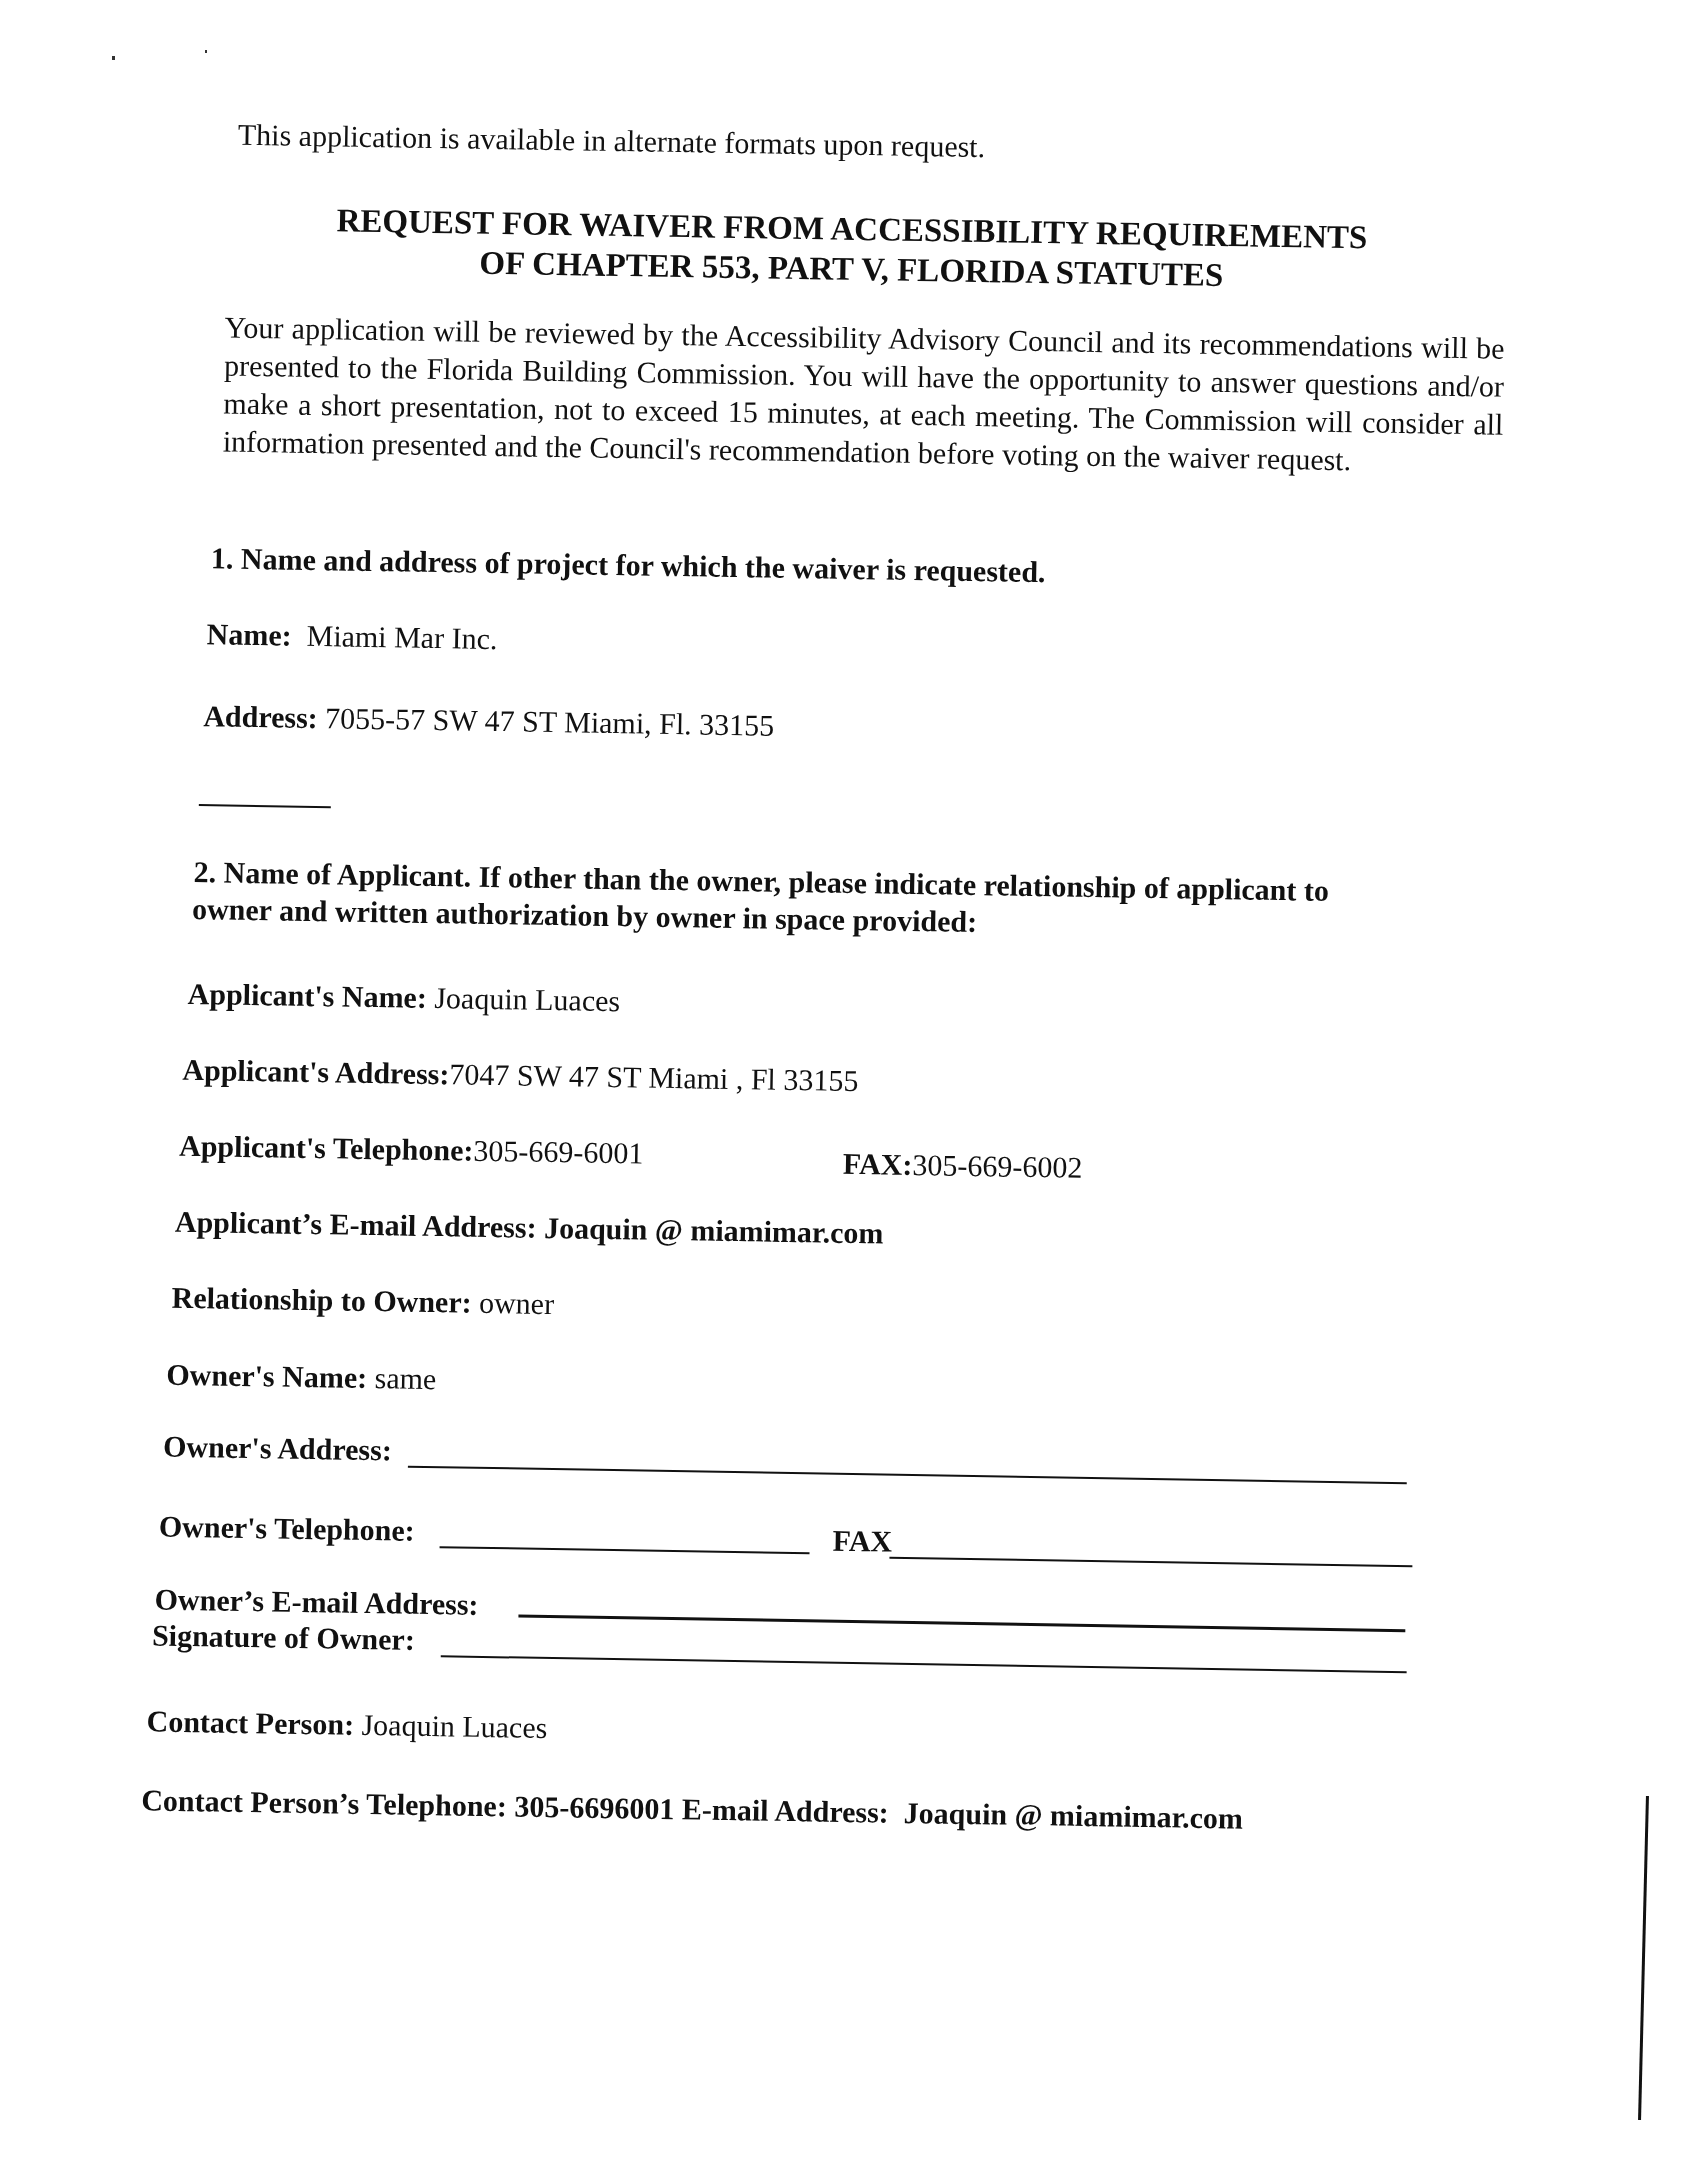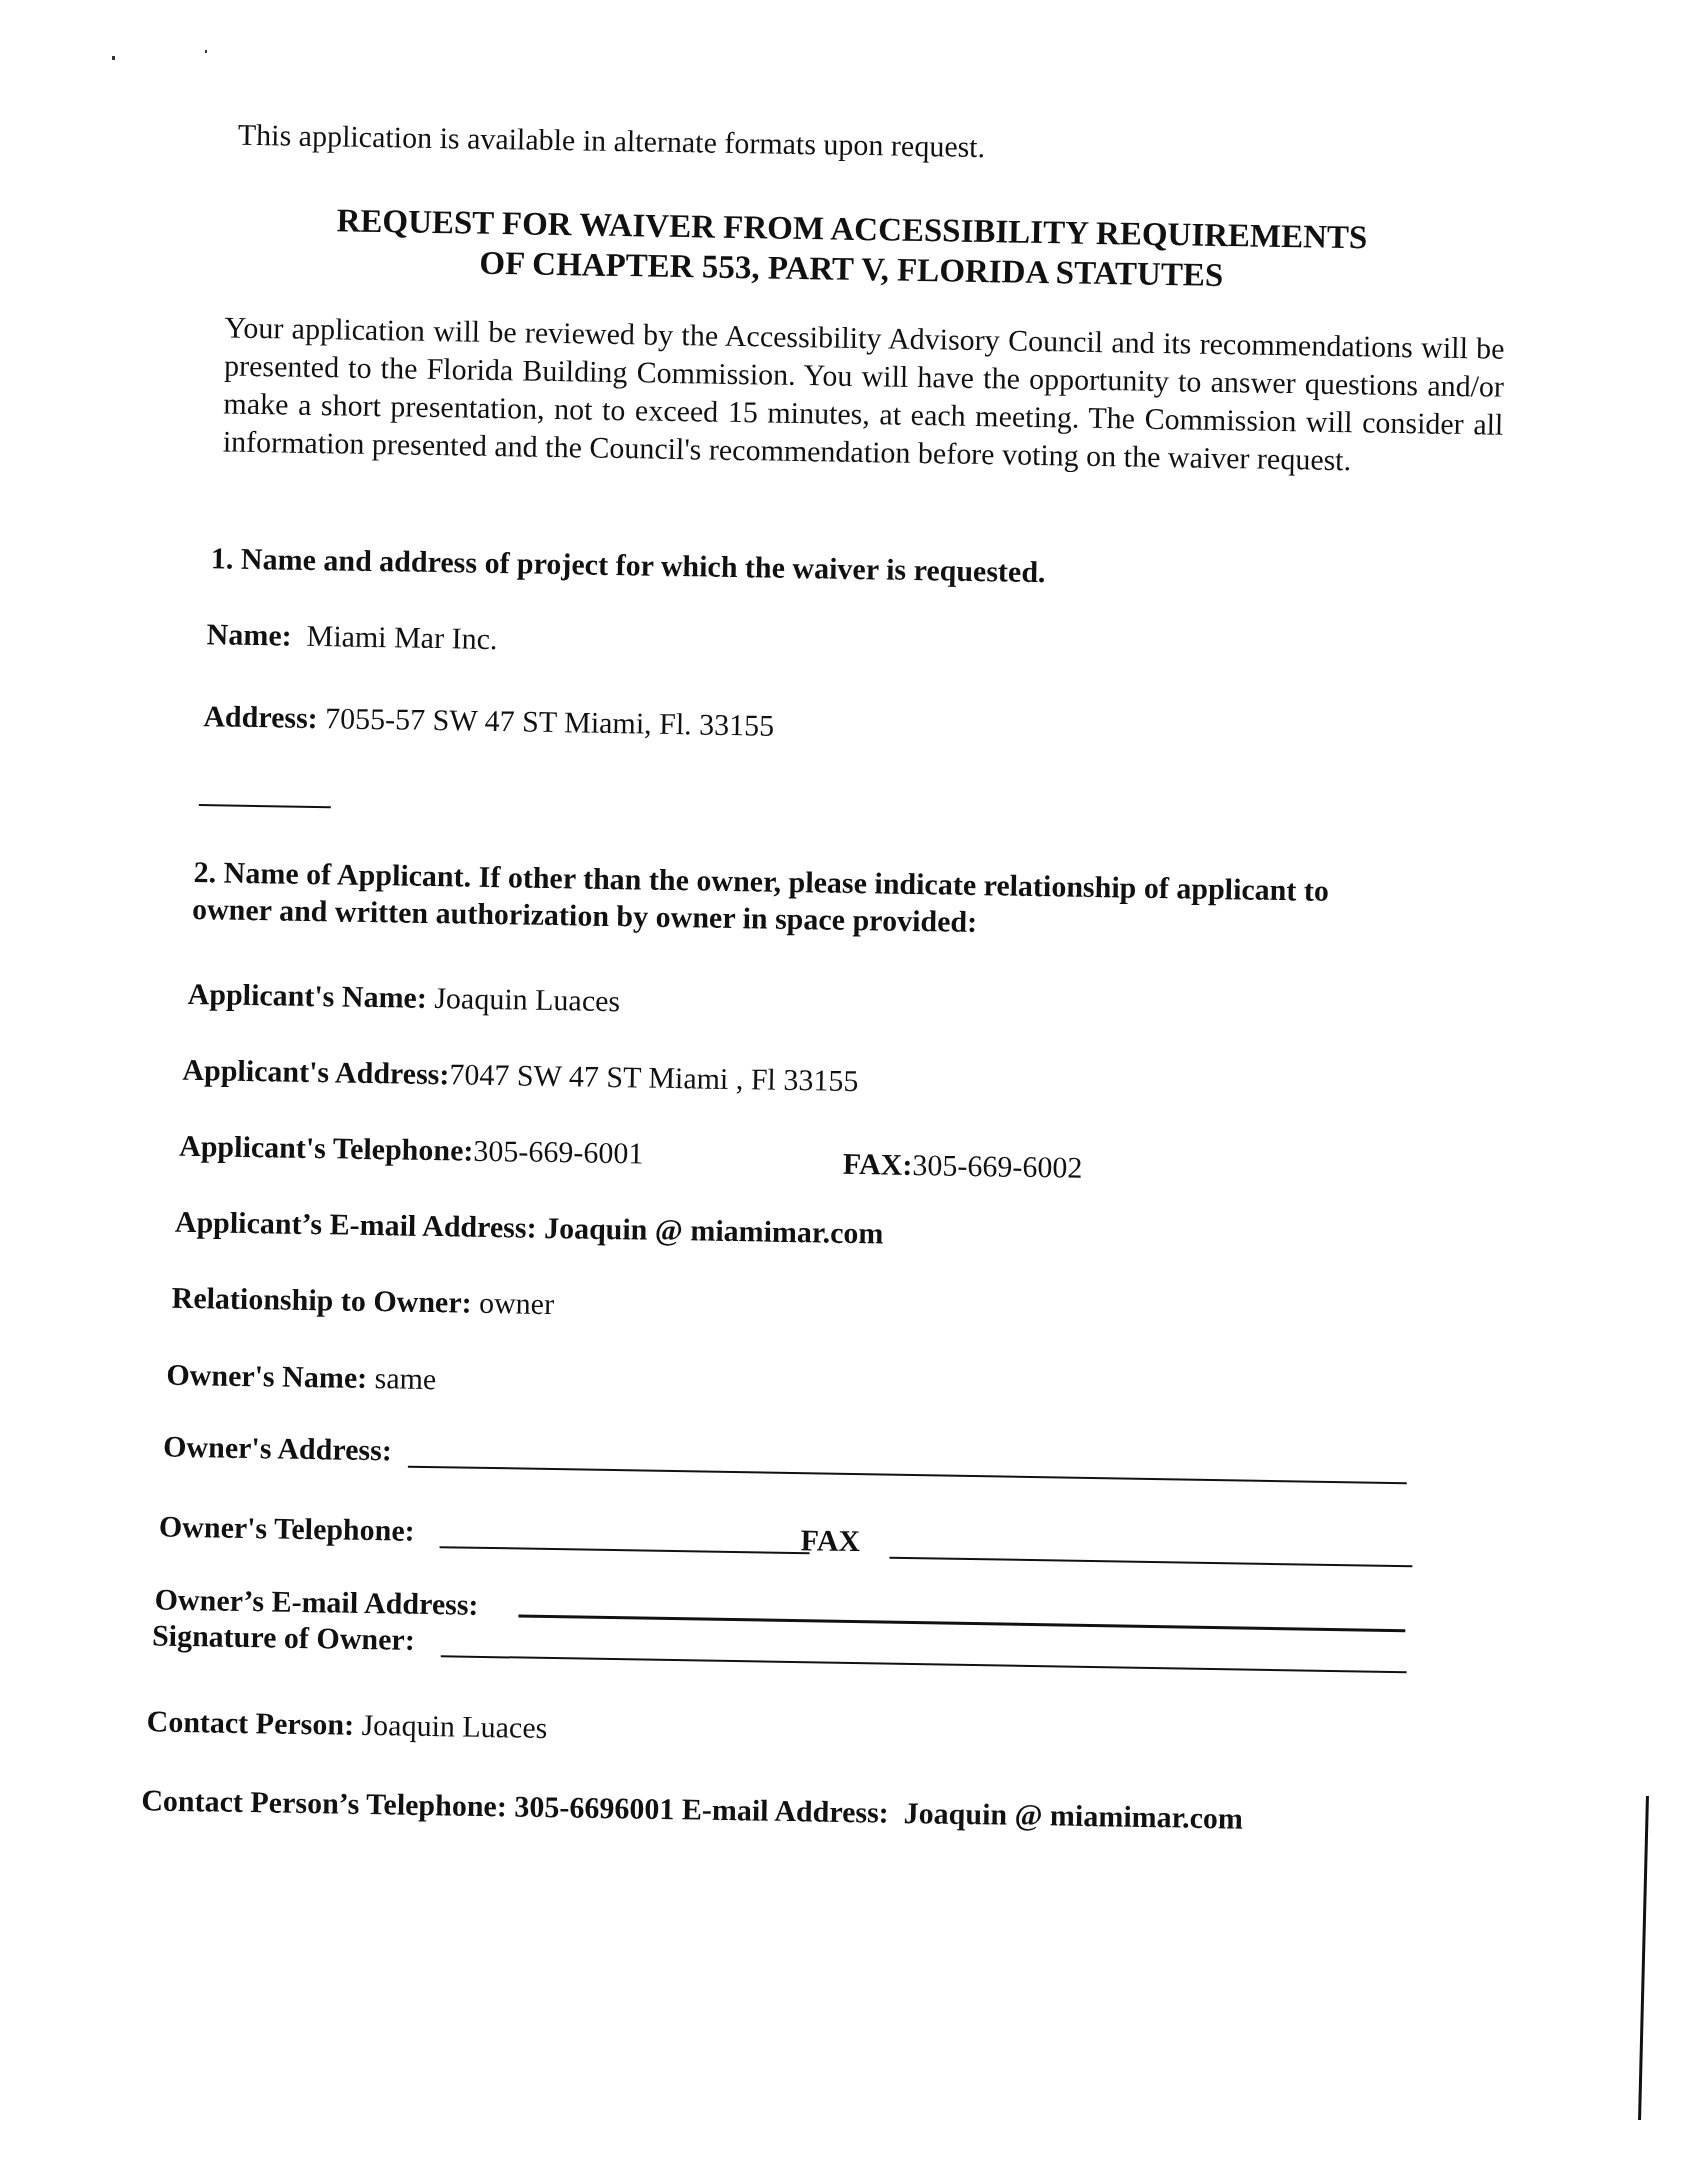--- a/index.html
+++ b/index.html
@@ -82,21 +82,21 @@
 
   <div class="line" style="left:185px;top:1432px;">
     <span class="b">Owner's Address:</span>
   </div>
   <div class="rule" style="left:430px;top:1462px;width:999px;"></div>
 
   <div class="line" style="left:182px;top:1512px;">
     <span class="b">Owner's Telephone:</span>
   </div>
   <div class="rule" style="left:463px;top:1542px;width:370px;"></div>
-  <div class="line b" style="left:824px;top:1515px;">FAX</div>
+  <div class="line b" style="left:856px;top:1515px;">FAX</div>
   <div class="rule" style="left:913px;top:1545px;width:523px;"></div>
 
   <div class="line b" style="left:179px;top:1585px;">Owner’s E-mail Address:</div>
   <div class="rule" style="left:543px;top:1609px;width:887px;height:2.6px;"></div>
 
   <div class="line b" style="left:177px;top:1621px;">Signature of Owner:</div>
   <div class="rule" style="left:466px;top:1651px;width:966px;"></div>
 
   <div class="line" style="left:173px;top:1707px;">
     <span class="b">Contact Person:</span>

